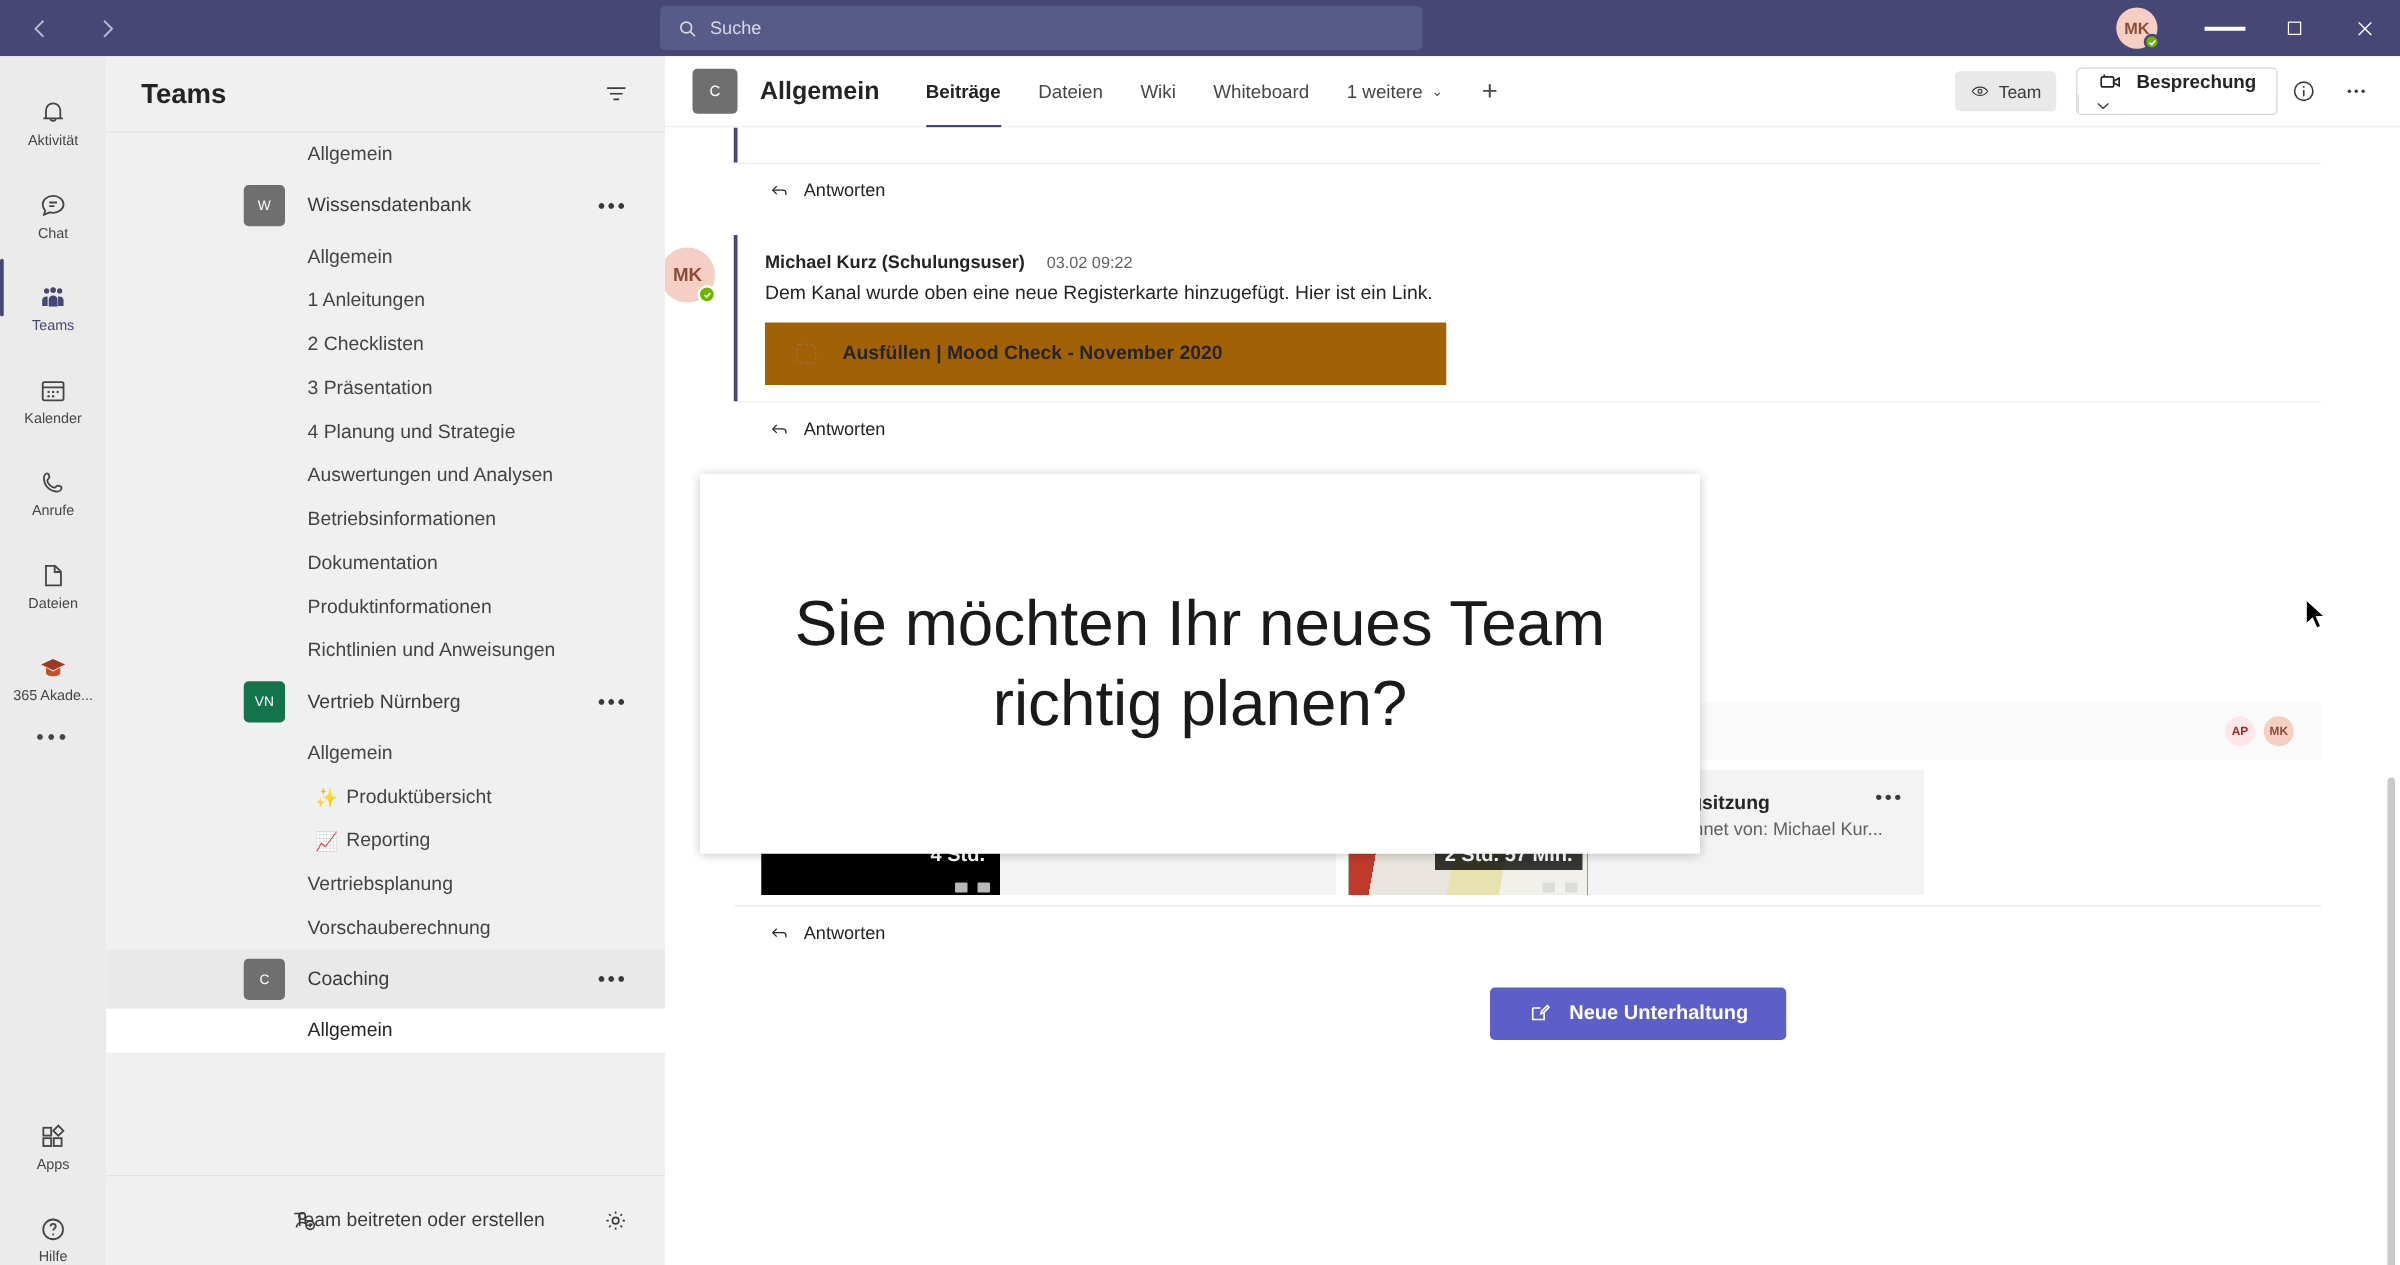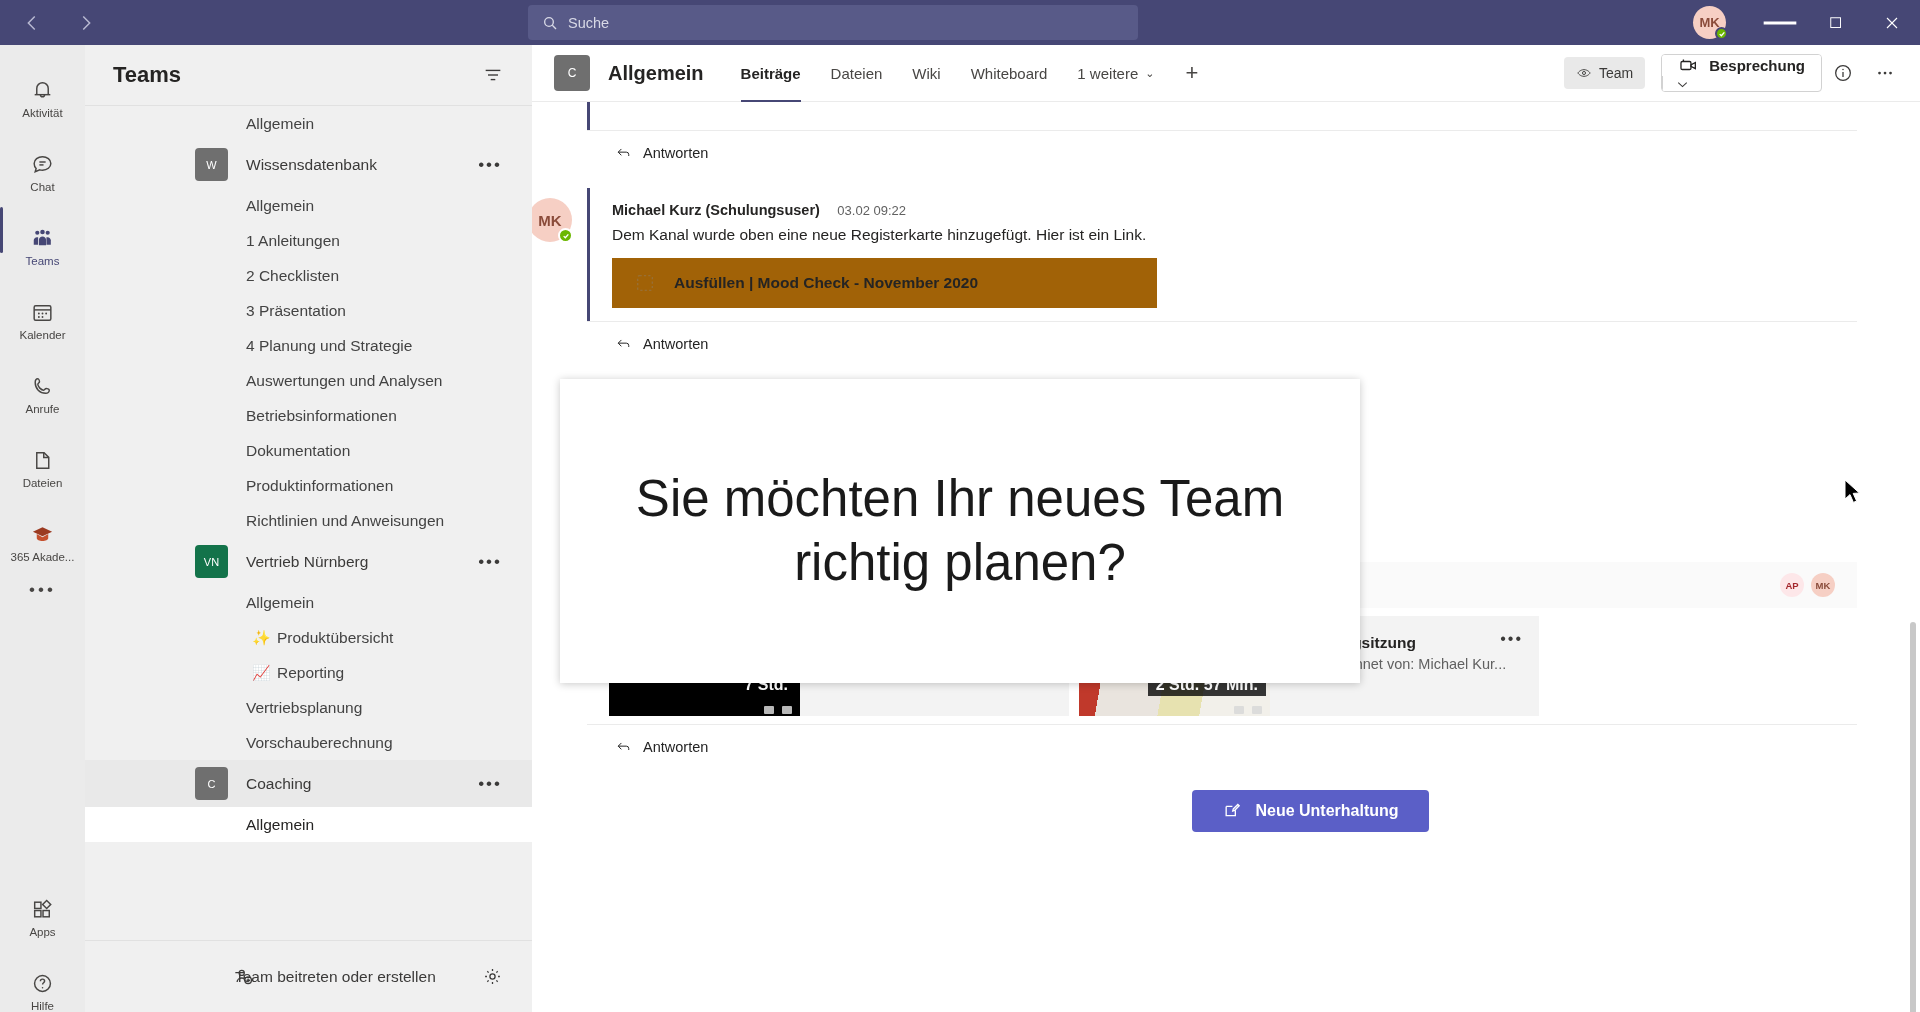--- a/index.html
+++ b/index.html
@@ -572,21 +572,21 @@
       <span class="sys-avatars" id="sys-avatars">
           <div class="mini-ava" style="background: rgb(253, 231, 233); color: rgb(164, 38, 44);">AP</div>
           <div class="mini-ava" style="background: rgb(246, 207, 196); color: rgb(138, 75, 58);">MK</div>
         </span>
     </div>
 
     <div class="vid-strip" id="vid-strip">
         <div class="vid-card">
           <div class="vid-thumb">
             <div class="loading">Loading...</div>
-            <div class="dur">7 Std.</div>
+            <div class="dur">4 Std.</div>
             <div class="ctrls">
               <span></span>
               <span></span>
             </div>
           </div>
           <div class="vid-meta">
             <div class="vid-title">Coachingsitzung</div>
             <div class="vid-sub">Aufgezeichnet von: Michael Kur...</div>
             <div class="vid-dots">•••</div>
           </div>

